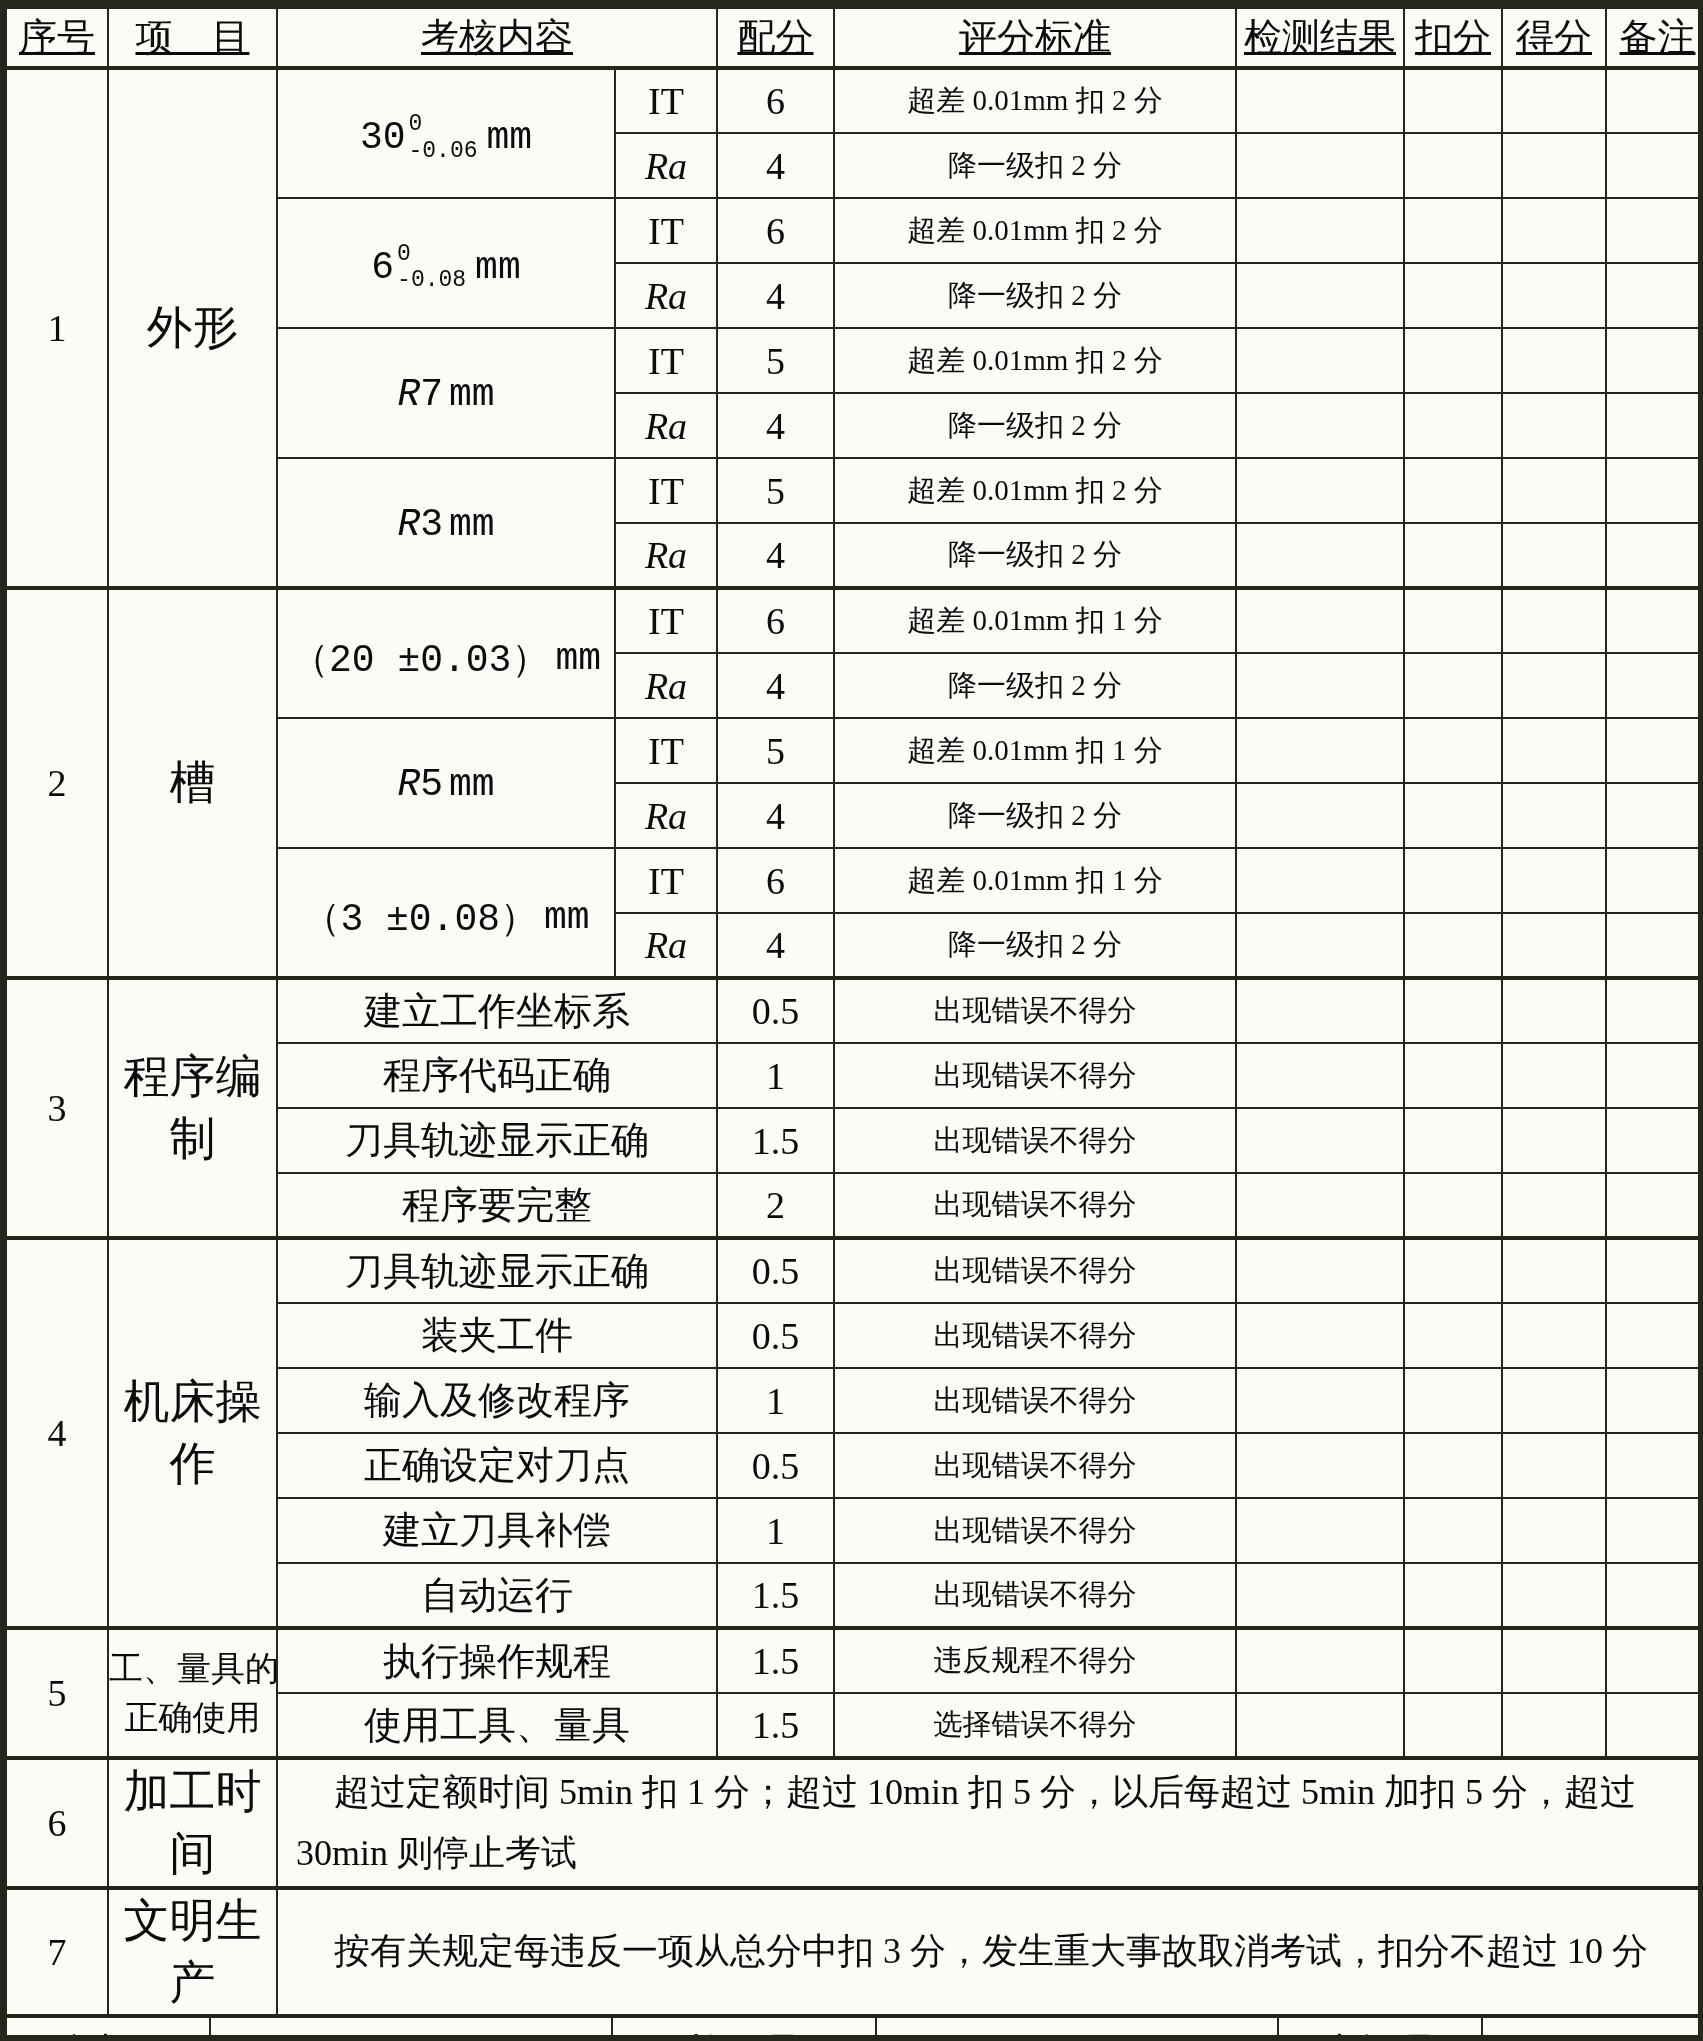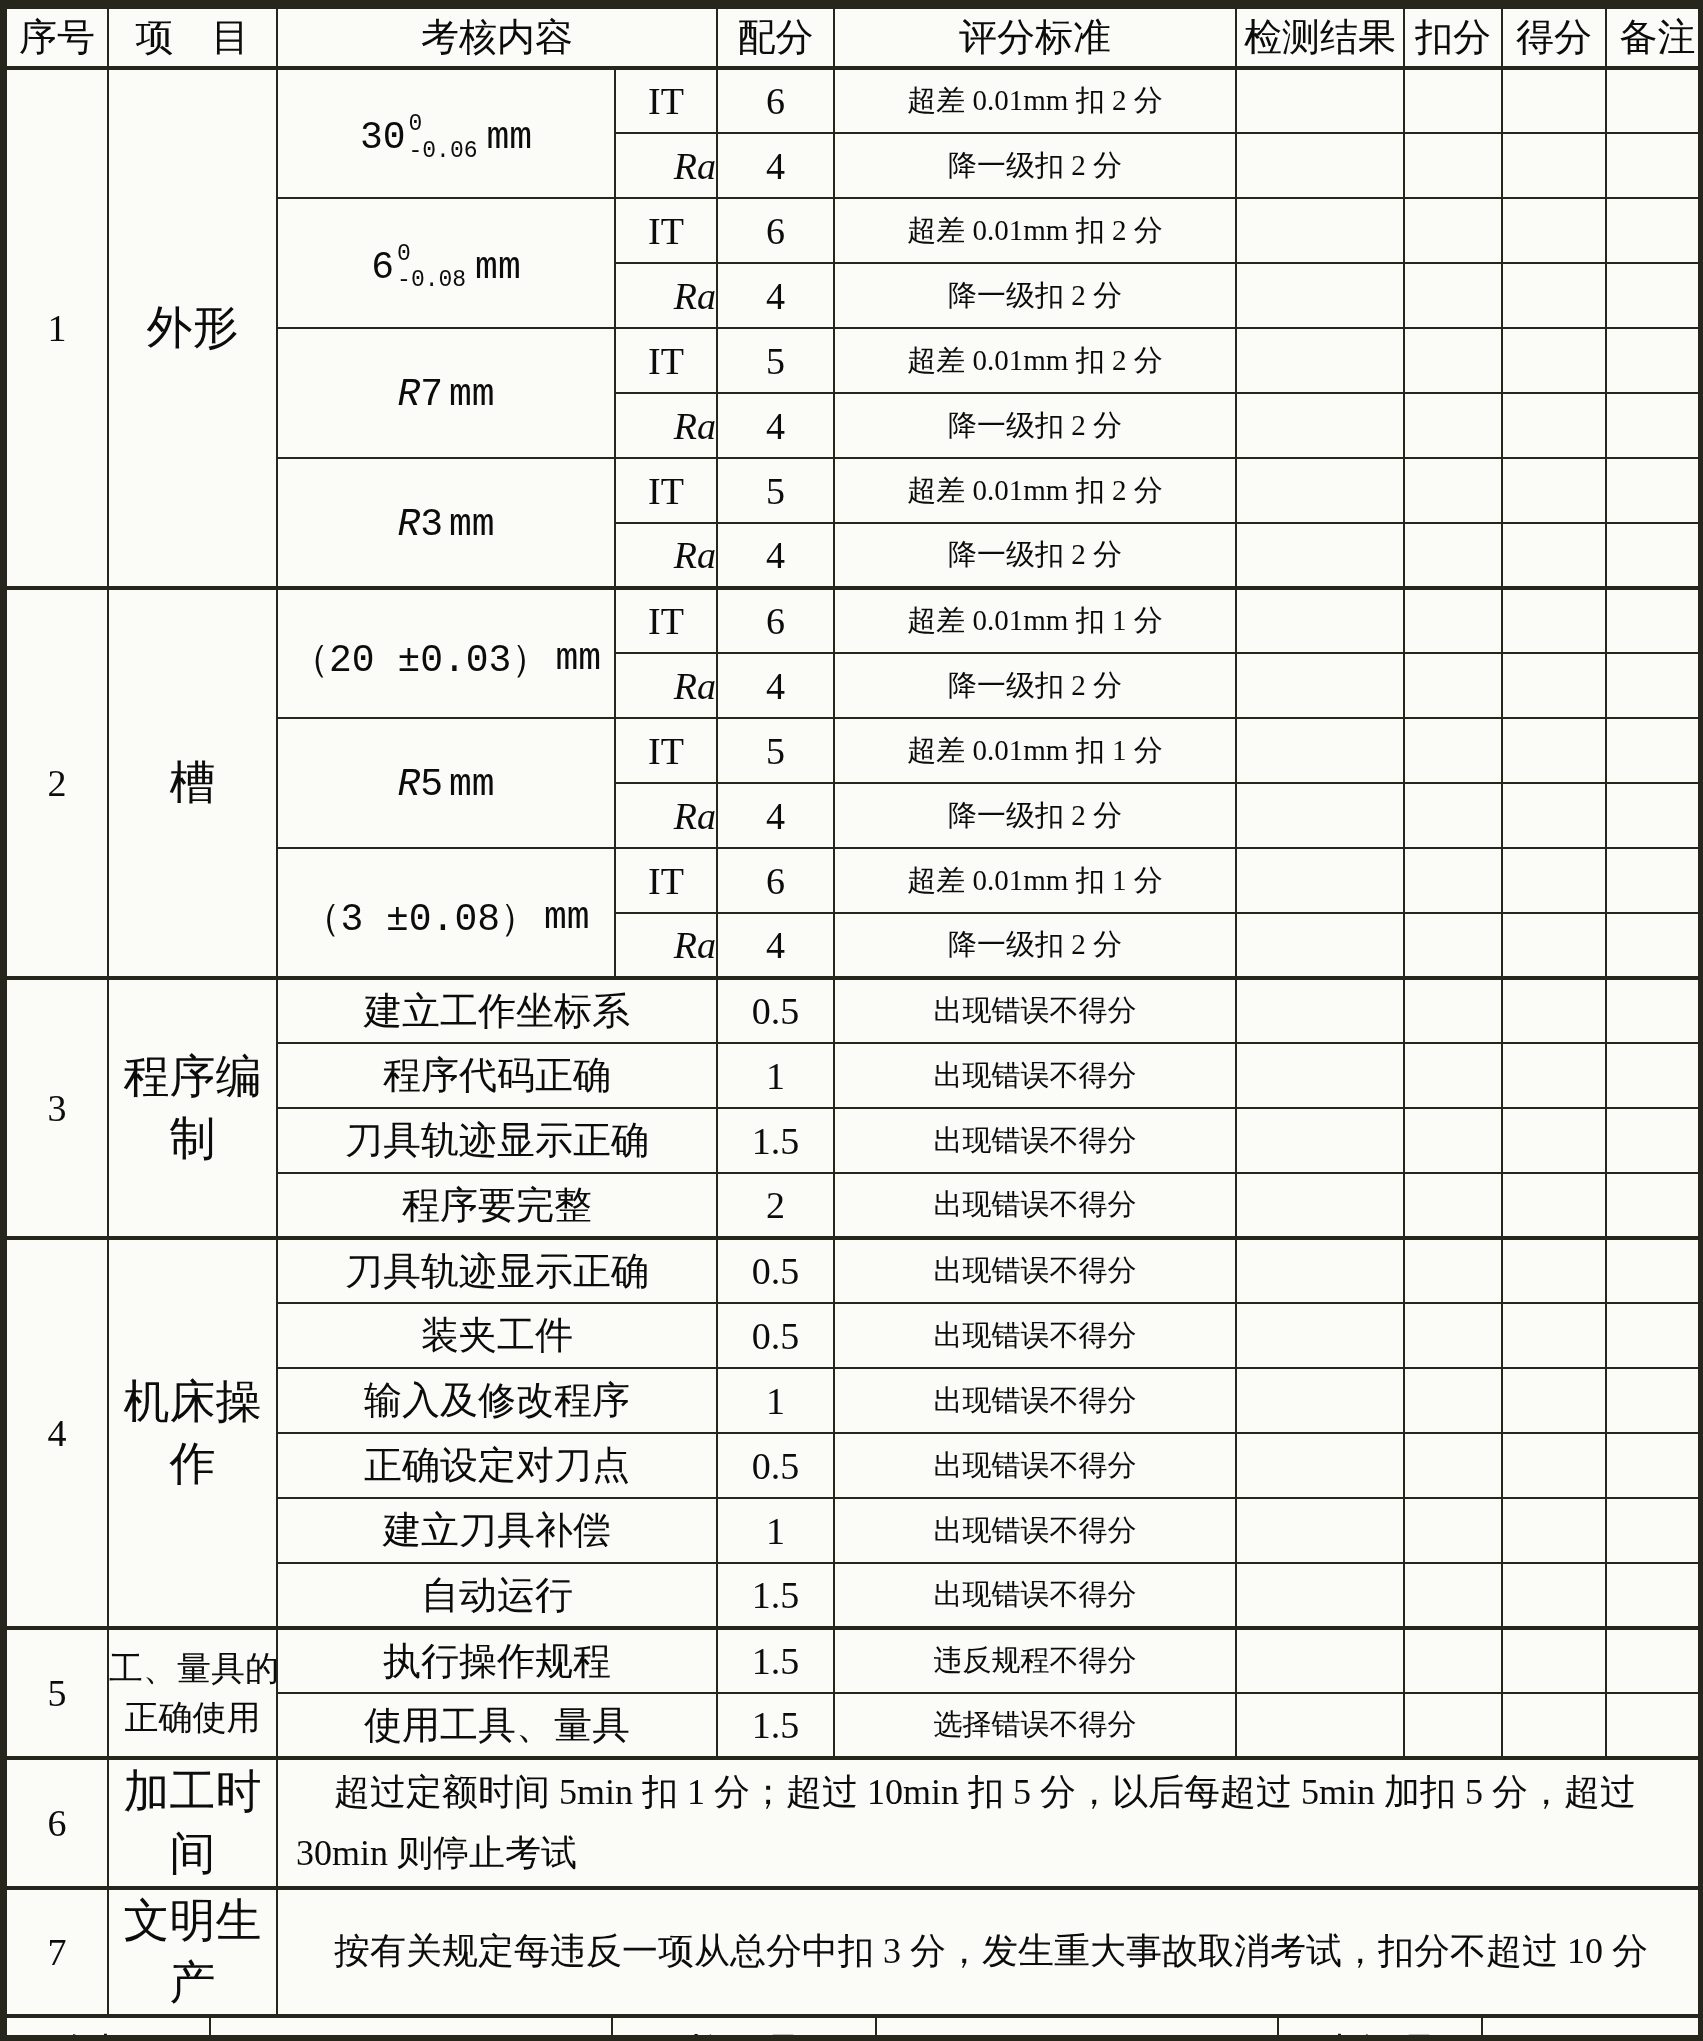--- a/index.html
+++ b/index.html
@@ -17,30 +17,30 @@
     border-bottom:6px solid var(--bc);
     overflow:hidden;
   }
   table{border-collapse:collapse;width:100%;table-layout:fixed;}
   td,th{
     border:2px solid var(--bc);
     text-align:center;vertical-align:middle;
     font-size:38px;font-weight:normal;
     padding:0;overflow:visible;
   }
-  thead th{border-bottom-width:4px;}
+  thead th{border-bottom-width:4px;text-decoration:underline;}
   tr{height:65px;}
   tr.h-hdr{height:60px;}
   tr.h-dbl{height:130px;}
   tr.sec-start > td{border-top-width:4px;}
   tr.sec-end  > td{border-bottom-width:4px;}
   .c-item{font-size:46px;}
   .item-2line{font-size:34px;line-height:1.45;white-space:nowrap;}
   .c-crit{font-size:29px;}
-  .c-sym-ra{font-style:italic;text-align:right;}
+  .c-sym-ra{font-style:italic;}
   .dimwrap{display:inline-flex;align-items:center;justify-content:center;font-family:Liberation Mono, monospace;}
   .dim-pre{font-style:italic;}
   .tol{
     display:inline-flex;flex-direction:column;justify-content:center;
     font-size:23px;line-height:1.15;text-align:left;margin:0 3px;
   }
   .dim-post{margin-left:6px;}
   .longtext{
     text-align:left;font-size:36px;line-height:1.7;
     padding:0 18px;text-indent:38px;

